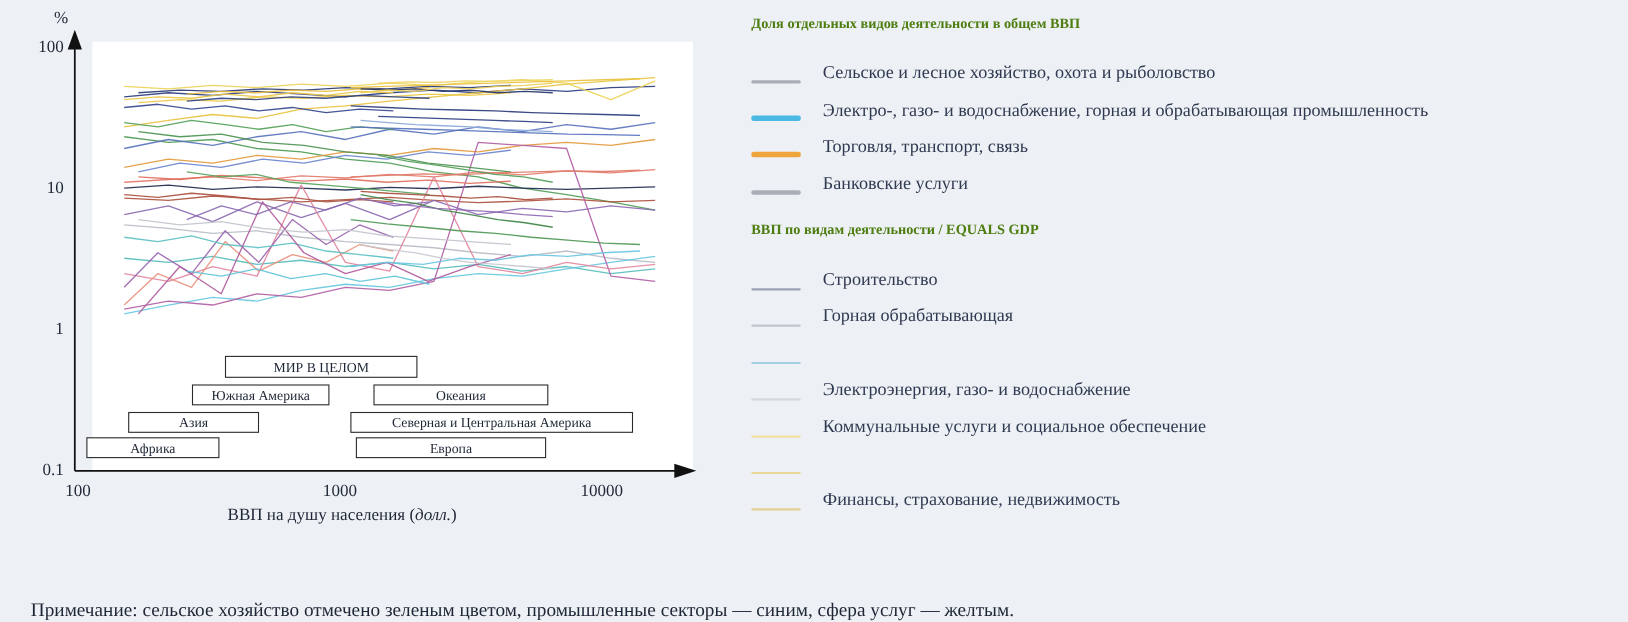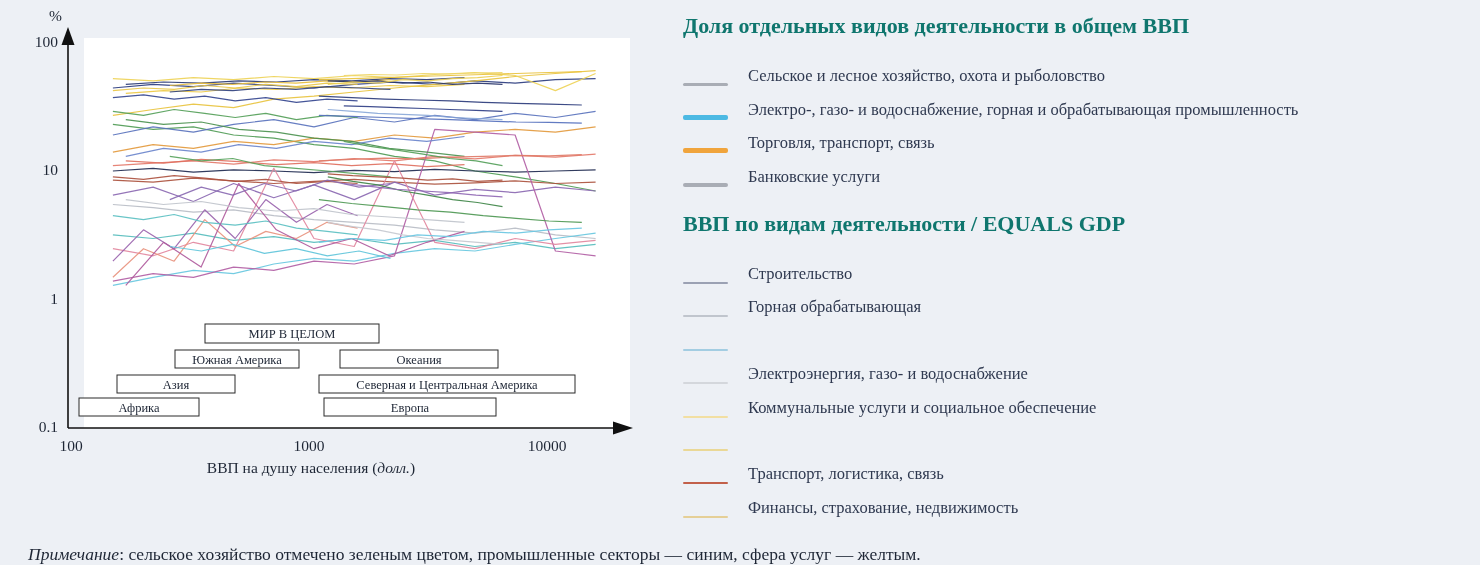--- a/index.html
+++ b/index.html
@@ -5,34 +5,34 @@
   html,body{margin:0;padding:0;}
   body{
     width:1480px;height:565px;position:relative;overflow:hidden;
     background:#edf0f5;
     font-family:"Liberation Serif","DejaVu Serif",serif;
     color:#2f3950;
   }
   .chart-wrap{position:absolute;left:0;top:0;width:660px;height:490px;}
   .legend{position:absolute;left:683px;top:13px;width:790px;}
   .legend-title{
-    font-size:22px;font-weight:bold;color:#0f766e;margin:0;
+    font-size:13px;font-weight:bold;color:#4d7c0f;margin:0;
   }
   .legend-title.second{margin-top:24px;}
   .legend-items{list-style:none;margin:14px 0 0 0;padding:0;}
   .legend-item{display:flex;align-items:flex-end;height:33.4px;}
   .legend-swatch{
     width:45px;min-width:45px;border-radius:2px;margin-right:20px;
     display:inline-block;
   }
   .legend-label{font-size:16.5px;color:#2f3950;white-space:nowrap;}
   .note{
     position:absolute;left:28px;top:526px;font-size:17.5px;color:#1e2635;
   }
-  .note .note-label{font-style:italic;}
+  .note .note-label{}
   svg text{font-family:"Liberation Serif","DejaVu Serif",serif;}
 </style>
 </head>
 <body>
 
 <div class="chart-wrap">
   <svg id="chart-svg" width="660" height="490" viewBox="0 0 660 490">
       <rect x="84" y="38" width="546" height="390" fill="#ffffff"></rect>
       <polyline points="112.9,88.0 153.1,84.3 193.4,86.7 233.6,83.1 273.8,85.5 314.0,88.0 354.2,84.3 394.5,82.0 434.7,84.3 474.9,80.8 515.1,83.1 555.4,79.7 595.6,78.6" fill="none" stroke="#2d3d7f" stroke-width="1.2" stroke-linejoin="round" stroke-opacity="0.92"></polyline>
       <polyline points="112.9,115.4 153.1,109.5 193.4,104.1 233.6,107.6 273.8,99.2 314.0,96.2 354.2,92.0 394.5,88.0 434.7,84.3 474.9,80.8 515.1,76.5 555.4,73.5 595.6,70.6" fill="none" stroke="#e8c33f" stroke-width="1.2" stroke-linejoin="round" stroke-opacity="0.92"></polyline>
@@ -161,24 +161,20 @@
 
   <li class="legend-item">
     <span class="legend-swatch" style="background: rgb(242, 223, 162); height: 2px;"></span>
     <span class="legend-label">Коммунальные услуги и социальное обеспечение</span>
   </li>
 
   <li class="legend-item">
     <span class="legend-swatch" style="background: rgb(234, 216, 150); height: 2px;"></span>
   </li>
 
-  <li class="legend-item">
-    <span class="legend-swatch" style="background: rgb(194, 96, 74); height: 2.5px;"></span>
-    <span class="legend-label">Транспорт, логистика, связь</span>
-  </li>
 
   <li class="legend-item">
     <span class="legend-swatch" style="background: rgb(229, 207, 150); height: 2px;"></span>
     <span class="legend-label">Финансы, страхование, недвижимость</span>
   </li>
 </ul>
 </aside>
 
 <p class="note"><span class="note-label">Примечание</span><span>: сельское хозяйство отмечено зеленым цветом, промышленные секторы — синим, сфера услуг — желтым.</span></p>
 

